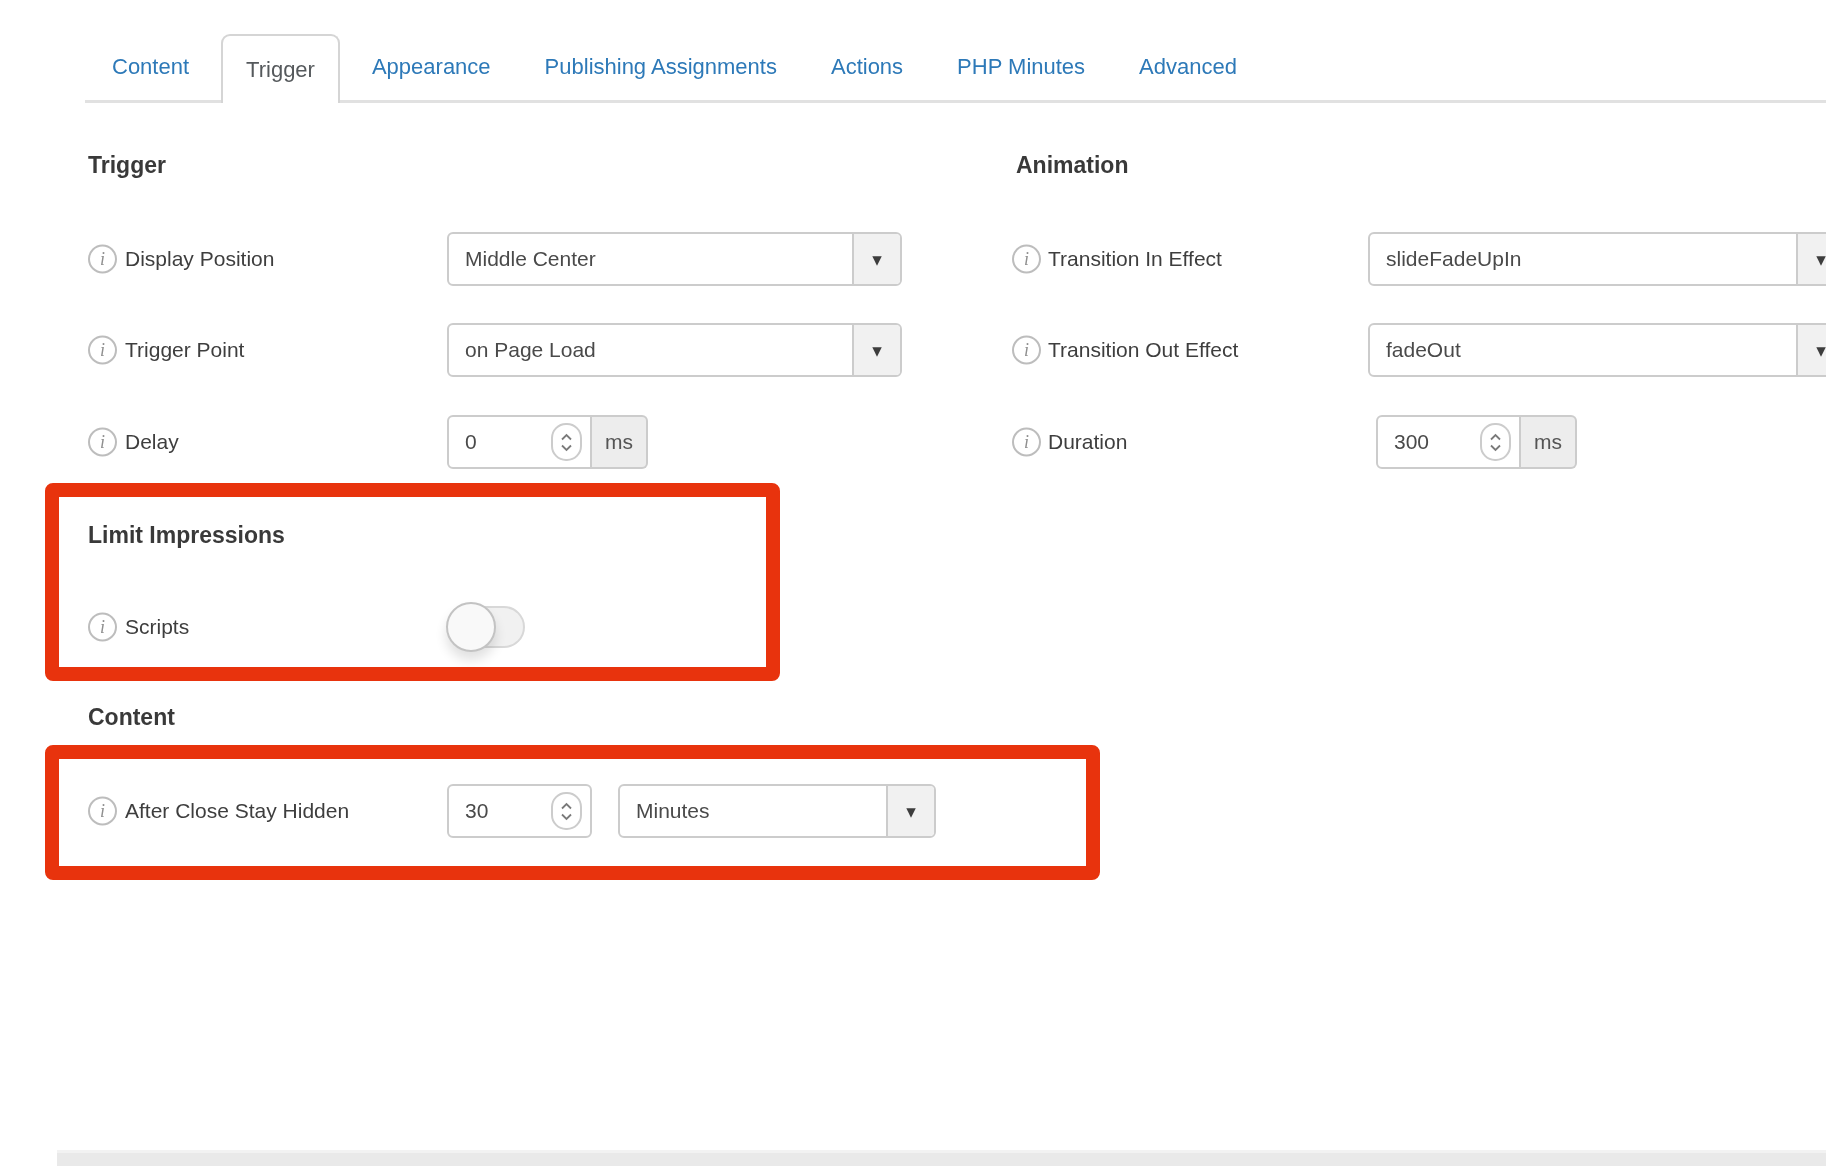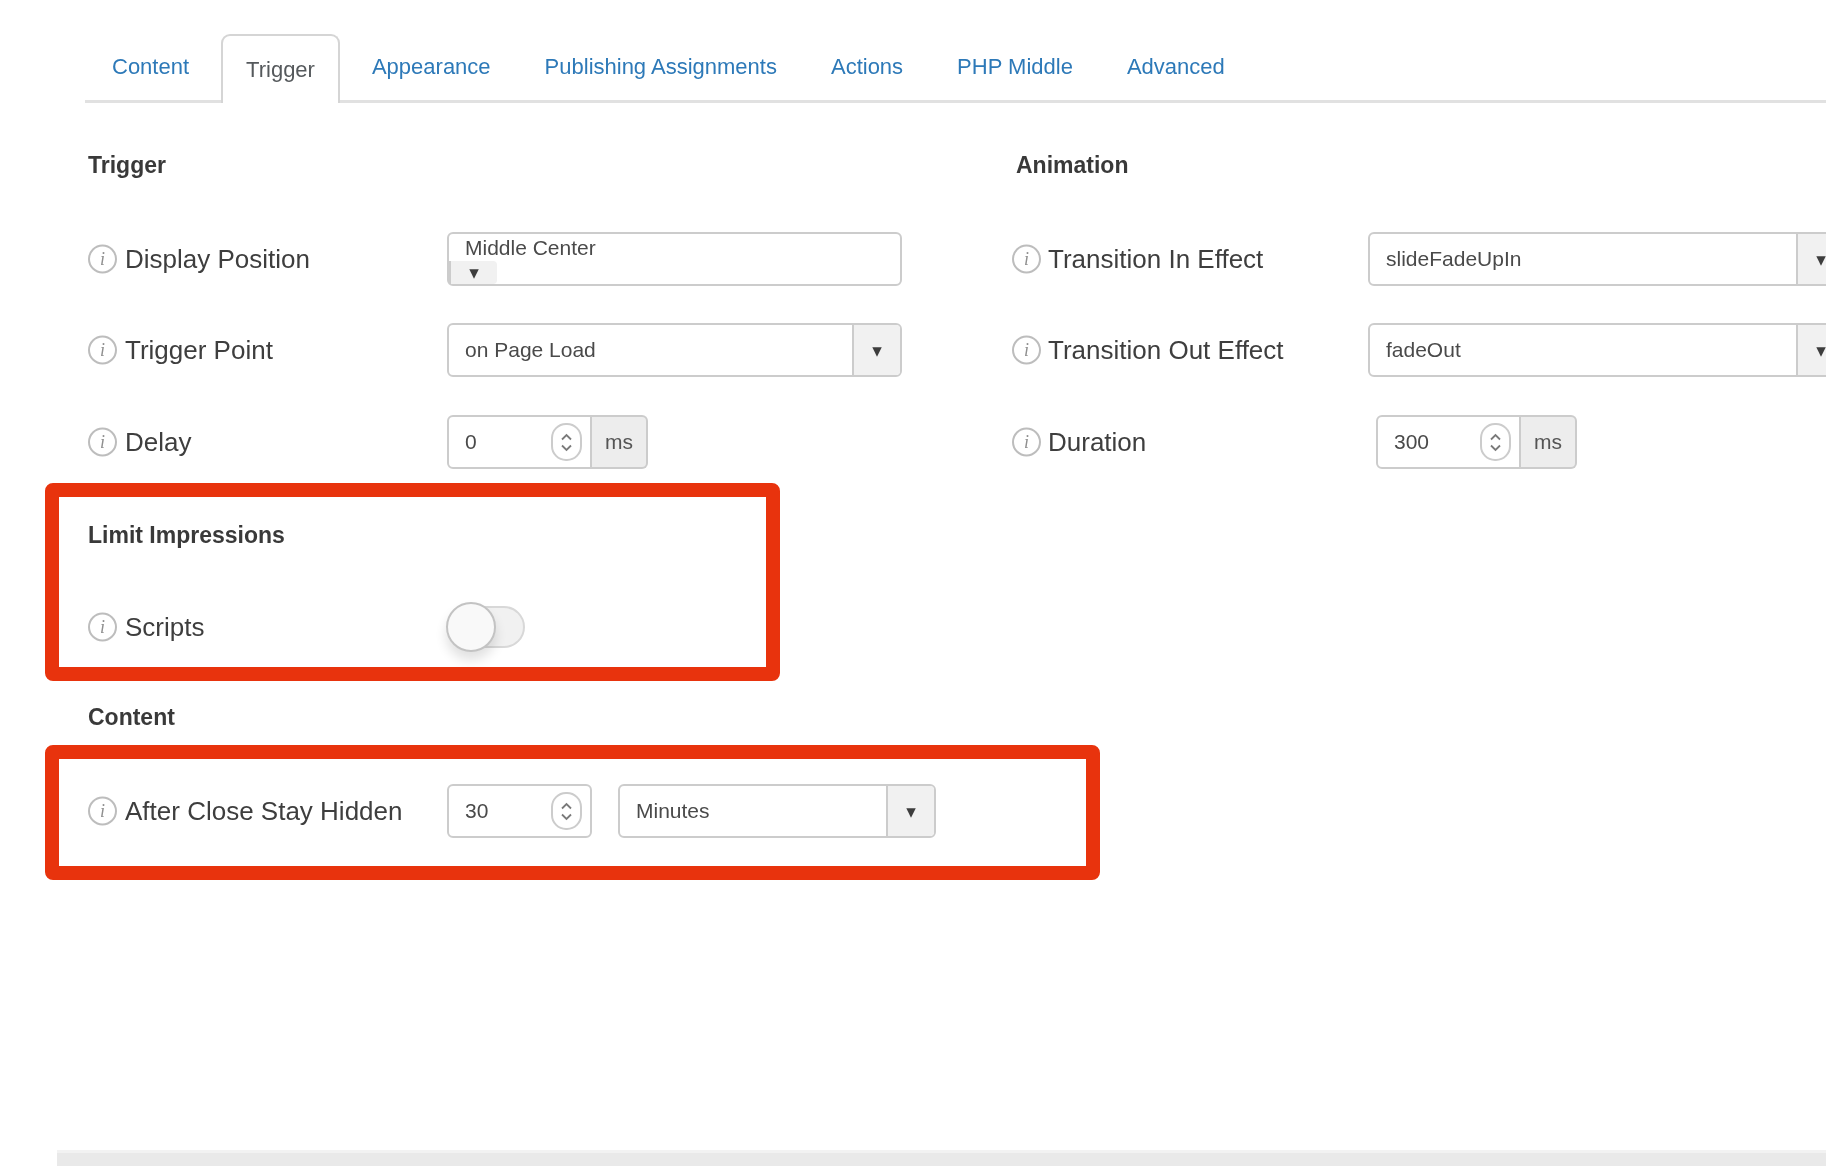--- a/index.html
+++ b/index.html
@@ -43,21 +43,21 @@
     position:absolute; top:50%; transform:translateY(-50%);
     width:29px; height:29px; box-sizing:border-box;
     border:2px solid #bdbdbd; border-radius:50%;
     display:flex; align-items:center; justify-content:center;
     font-family:"Liberation Serif", serif; font-style:italic;
     font-size:18px; color:#8f8f8f; background:#fff;
     cursor:pointer;
   }
   .field-label {
     position:absolute; top:50%; transform:translateY(-50%);
-    font-size:26px; color:#3e3e3e; white-space:nowrap;
+    font-size:21px; color:#3e3e3e; white-space:nowrap;
   }
 
   
   .select {
     position:absolute; top:0; height:54px; box-sizing:border-box;
     border:2px solid #cccccc; border-radius:6px;
     background:#ffffff; display:flex; align-items:stretch;
     cursor:pointer;
   }
   .select .sel-value {
@@ -126,36 +126,36 @@
 </style>
 </head>
 <body>
 
 <div class="tabbar">
   <div class="tab">Content</div>
   <div class="tab active">Trigger</div>
   <div class="tab">Appearance</div>
   <div class="tab">Publishing Assignments</div>
   <div class="tab">Actions</div>
-  <div class="tab">PHP Middle</div>
+  <div class="tab">PHP Minutes</div>
   <div class="tab">Advanced</div>
 </div>
 
 <div class="section-heading" style="left:88px; top:152px;">Trigger</div>
 
 <div class="section-heading" style="left:1016px; top:152px;">Animation</div>
 
 <div class="section-heading" style="left:88px; top:522px;">Limit Impressions</div>
 
 <div class="section-heading" style="left:88px; top:704px;">Content</div>
 
 <div class="row" style="top:232px;">
   <span class="info-icon" style="left:88px;">i</span>
   <span class="field-label" style="left:125px;">Display Position</span>
-  <div class="select" style="left:447px; width:455px;flex-direction:column;">
+  <div class="select" style="left:447px; width:455px;">
     <span class="sel-value">Middle Center</span>
     <span class="arrow-btn">▾</span>
   </div>
 </div>
 
 <div class="row" style="top:323px;">
   <span class="info-icon" style="left:88px;">i</span>
   <span class="field-label" style="left:125px;text-align:center;">Trigger Point</span>
   <div class="select" style="left:447px; width:455px;">
     <span class="sel-value">on Page Load</span>

